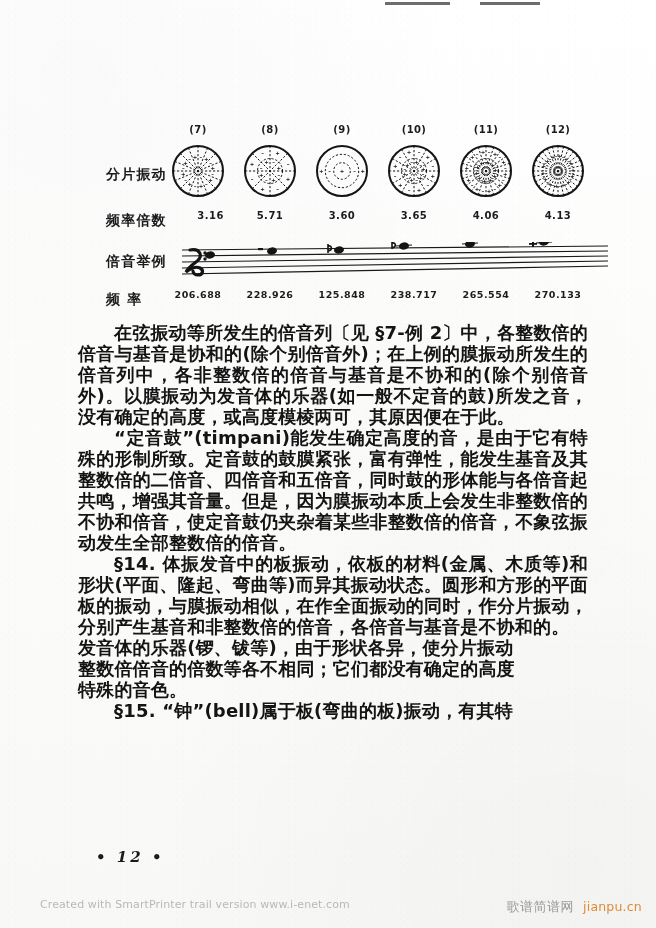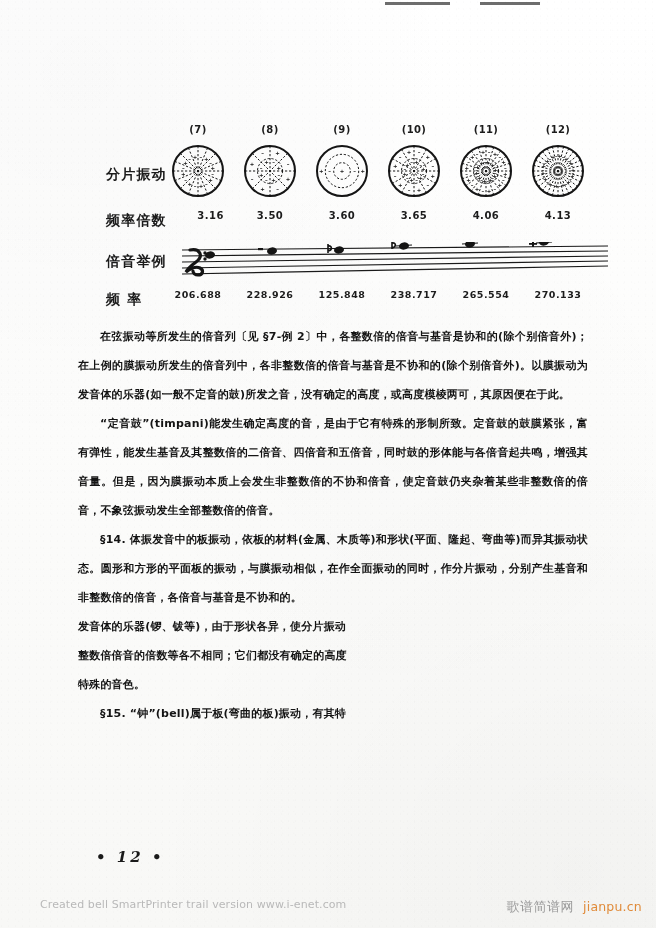--- a/index.html
+++ b/index.html
@@ -98,23 +98,23 @@
 
   
   #body-text {
     position: absolute;
     left: 78px; top: 322px;
     width: 510px;
     z-index: 2;
   }
   .para {
     font-family: "DejaVu Sans", sans-serif;
-    font-size: 11px;
+    font-size: 18px;
     font-weight: bold;
-    line-height: 29px;
+    line-height: 21px;
     color: #141414;
     text-align: justify;
     text-justify: inter-character;
     margin: 0 0 0 0;
     letter-spacing: 0.2px;
   }
   .para + .para { margin-top: 0px; }
   .indent { text-indent: 2em; }
 
   
@@ -246,21 +246,21 @@
               <text x="35.5" y="48.2" font-family="DejaVu Sans, sans-serif" font-size="5.4" font-weight="bold" fill="#151515" text-anchor="middle">–</text>
               <text x="20.5" y="48.2" font-family="DejaVu Sans, sans-serif" font-size="5.4" font-weight="bold" fill="#151515" text-anchor="middle">+</text>
               <text x="10.0" y="37.7" font-family="DejaVu Sans, sans-serif" font-size="5.4" font-weight="bold" fill="#151515" text-anchor="middle">–</text>
               <text x="10.0" y="22.7" font-family="DejaVu Sans, sans-serif" font-size="5.4" font-weight="bold" fill="#151515" text-anchor="middle">+</text>
               <text x="20.5" y="12.2" font-family="DejaVu Sans, sans-serif" font-size="5.4" font-weight="bold" fill="#151515" text-anchor="middle">–</text>
               <text x="35.5" y="12.2" font-family="DejaVu Sans, sans-serif" font-size="5.4" font-weight="bold" fill="#151515" text-anchor="middle">+</text>
               <text x="46.0" y="22.7" font-family="DejaVu Sans, sans-serif" font-size="5.4" font-weight="bold" fill="#151515" text-anchor="middle">–</text>
             </svg>
           </div>
         </div>
-        <div class="fig-col fig-mult" style="left: 232px; top: 86px;">3.50</div>
+        <div class="fig-col fig-mult" style="left: 232px; top: 86px;">5.71</div>
         <div class="fig-col fig-freq" style="left: 232px; top: 165px;">228.926</div>
         <div class="fig-col fig-num" style="left: 304px; top: 0px;">(9)</div>
         <div class="fig-col" style="left: 304px; top: 18px;">
           <div class="circ-wrap">
             <svg width="56" height="56" viewBox="0 0 56 56">
               <circle cx="28" cy="28" r="25" fill="none" stroke="#151515" stroke-width="2"></circle>
               <circle cx="28" cy="28" r="8.3" fill="none" stroke="#151515" stroke-width="1" stroke-dasharray="2.2 1.8"></circle>
               <circle cx="28" cy="28" r="16.7" fill="none" stroke="#151515" stroke-width="1" stroke-dasharray="2.2 1.8"></circle>
               <text x="28.0" y="30.2" font-family="DejaVu Sans, sans-serif" font-size="5.4" font-weight="bold" fill="#151515" text-anchor="middle">+</text>
               <text x="15.5" y="30.2" font-family="DejaVu Sans, sans-serif" font-size="5.4" font-weight="bold" fill="#151515" text-anchor="middle">–</text>
@@ -482,20 +482,20 @@
     <p class="para indent">“定音鼓”(timpani)能发生确定高度的音，是由于它有特殊的形制所致。定音鼓的鼓膜紧张，富有弹性，能发生基音及其整数倍的二倍音、四倍音和五倍音，同时鼓的形体能与各倍音起共鸣，增强其音量。但是，因为膜振动本质上会发生非整数倍的不协和倍音，使定音鼓仍夹杂着某些非整数倍的倍音，不象弦振动发生全部整数倍的倍音。</p>
     <p class="para indent">§14.  体振发音中的板振动，依板的材料(金属、木质等)和形状(平面、隆起、弯曲等)而异其振动状态。圆形和方形的平面板的振动，与膜振动相似，在作全面振动的同时，作分片振动，分别产生基音和非整数倍的倍音，各倍音与基音是不协和的。</p>
     <p class="para">发音体的乐器(锣、钹等)，由于形状各异，使分片振动</p>
     <p class="para">整数倍倍音的倍数等各不相同；它们都没有确定的高度</p>
     <p class="para">特殊的音色。</p>
     <p class="para indent">§15.  “钟”(bell)属于板(弯曲的板)振动，有其特</p>
   </div>
 
   <div id="page-number">• 12 •</div>
 
-  <div id="watermark">Created bell SmartPrinter trail version www.i-enet.com</div>
+  <div id="watermark">Created with SmartPrinter trail version www.i-enet.com</div>
   <div id="site-logo">
     <span class="cn">歌谱简谱网</span>
     <span class="en">jianpu.cn</span>
   </div>
 
   <div id="speckle"></div>
 </div>
 
 </body></html>

